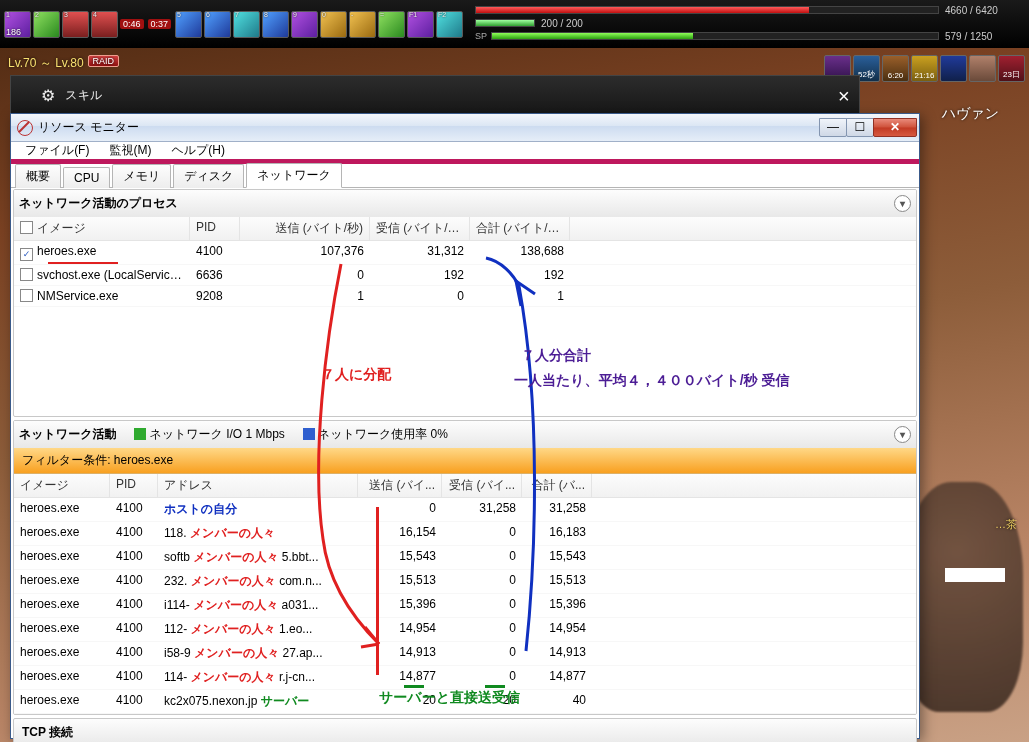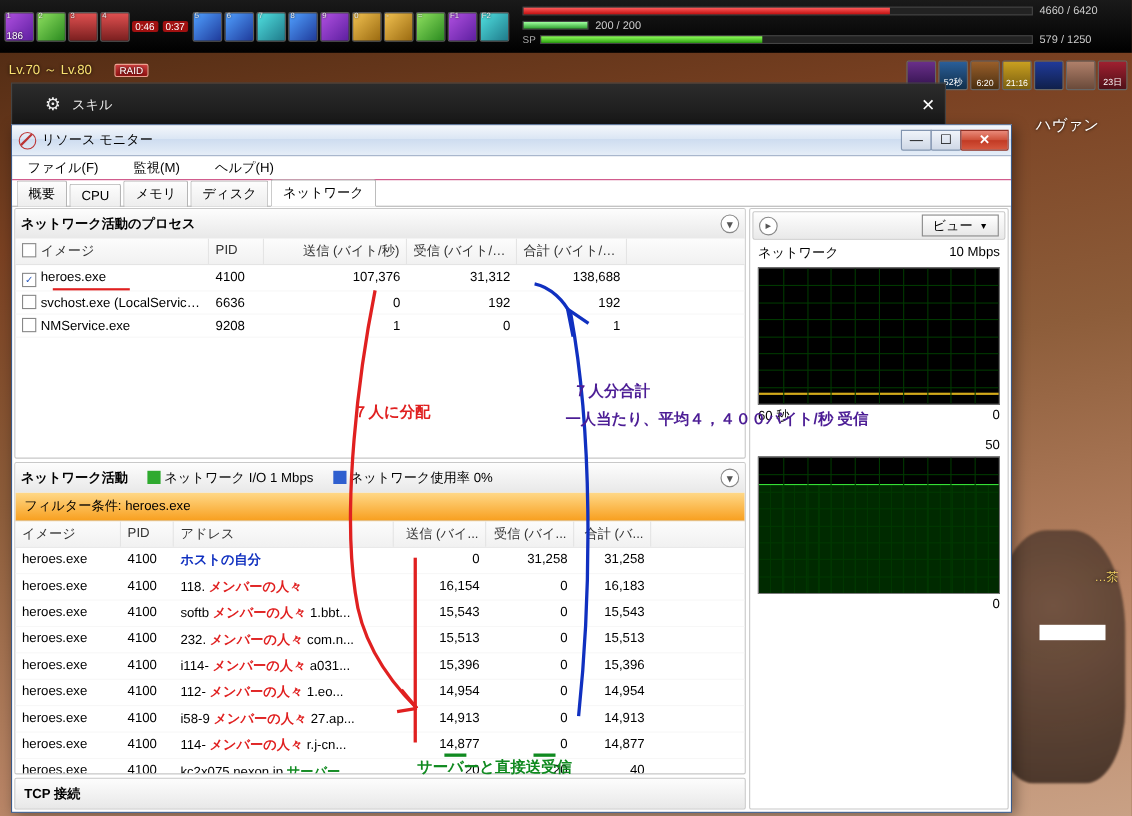--- a/index.html
+++ b/index.html
@@ -18,21 +18,21 @@
   .skill-slot.gold{background:linear-gradient(135deg,#f0c050,#9a6a10);}
   .skill-slot.aqua{background:linear-gradient(135deg,#50e0e0,#1f7a8a);}
   .timer-box{display:inline-block;font-size:9px;color:#fff;background:#a01010;border-radius:2px;padding:0 3px;margin-right:2px;flex:0 0 auto;}
   .hp-bars{flex:1;margin-left:10px;}
   .bar-row{display:flex;align-items:center;margin-bottom:2px;}
   .bar{height:8px;flex:1;background:#222;border:1px solid #444;position:relative;margin-right:6px;}
   .bar-fill{position:absolute;inset:0;}
   .bar-fill.red{background:linear-gradient(#ff5a5a,#c01010);right:28%;}
   .bar-fill.green{background:linear-gradient(#8fff5a,#2ca010);right:55%;}
   .bar-txt{color:#ccc;font-size:10px;min-width:80px;text-align:left;}
-  .lv-tag{position:absolute;top:55px;left:8px;color:#f8e070;font-size:11px;text-shadow:0 0 3px #000;white-space:nowrap;display:flex;align-items:center;gap:20px;}
+  .lv-tag{position:absolute;top:55px;left:8px;color:#f8e070;font-size:11px;text-shadow:0 0 3px #000;white-space:nowrap;display:flex;align-items:flex-start;gap:4px;}
   .raid{background:linear-gradient(#d04040,#901010);color:#fff;font-size:9px;padding:0 4px;border-radius:2px;border:1px solid #f0a090;}
   .right-buffs{position:absolute;top:55px;right:4px;display:flex;gap:2px;padding-left:38px;}
   .buff{width:27px;height:27px;border:1px solid #666;background:#333;border-radius:2px;position:relative;color:#fff;font-size:8px;display:flex;align-items:flex-end;justify-content:center;padding-bottom:1px;}
   .buff.b1{background:linear-gradient(#6a2f8a,#2f114a);} .buff.b2{background:linear-gradient(#2a5f9a,#112f4a);}
   .buff.b3{background:linear-gradient(#9a5f2a,#4a2f11);} .buff.b4{background:linear-gradient(#caa020,#7a5f10);}
   .buff.b5{background:linear-gradient(#203a9a,#10204a);} .buff.b6{background:linear-gradient(#b0806a,#6a4a3a);}
   .buff.b7{background:linear-gradient(#a02030,#501018);}
   .player-name{position:absolute;top:105px;right:30px;color:#fff;font-size:14px;text-shadow:0 0 3px #000;}
   
   .skill-win{position:absolute;top:75px;left:10px;width:850px;height:40px;background:linear-gradient(#2c2c2c,#171717);border:1px solid #444;color:#eee;padding:6px 60px;font-size:15px;display:flex;align-items:center;}
@@ -41,26 +41,26 @@
   
   .resmon{position:absolute;top:113px;left:10px;width:910px;height:626px;background:#fff;border:1px solid #3a5a8a;box-shadow:3px 3px 12px rgba(0,0,0,.4);}
   .titlebar{height:28px;background:linear-gradient(#f4f7fb,#dbe6f4 45%,#cddcf0 46%,#e6eef8);border-bottom:1px solid #a0b0c8;display:flex;align-items:center;padding-left:6px;}
   .titlebar-icon{width:16px;height:16px;border:1.5px solid #b33;border-radius:50%;position:relative;margin-right:5px;}
   .titlebar-icon::before{content:"";position:absolute;width:14px;height:2px;background:#b33;top:5px;left:-1px;transform:rotate(-45deg);}
   .titlebar-txt{flex:1;}
   .win-btns{display:flex;height:20px;margin-right:2px;}
   .win-btn{width:28px;height:19px;background:linear-gradient(#f0f4fa,#cfd8e6);border:1px solid #8395b0;border-radius:0 0 2px 2px;margin-left:-1px;display:flex;align-items:center;justify-content:center;font-size:12px;font-family:Arial;cursor:default;}
   .win-btn:first-child{border-top-left-radius:0;}
   .win-btn.close{width:44px;background:linear-gradient(#e98a7a,#cf523b 48%,#c23a24 52%,#d6583f);border-color:#903024;color:#fff;font-weight:bold;}
-  .menubar{height:22px;border-bottom:1px solid #be185d;display:flex;align-items:center;padding-left:6px;gap:16px;}
+  .menubar{height:22px;border-bottom:5px solid #be185d;display:flex;align-items:center;padding-left:6px;gap:4px;}
   .menubar span{padding:3px 8px;}
   .tabstrip{height:24px;display:flex;align-items:flex-end;padding-left:4px;background:#fff;border-bottom:1px solid #b5b5b5;}
   .tab{padding:3px 10px;border:1px solid #b5b5b5;border-bottom:none;margin-right:2px;background:linear-gradient(#fdfdfd,#ededed);border-radius:2px 2px 0 0;position:relative;top:1px;}
   .tab.active{background:#fff;border-bottom:1px solid #fff;top:1px;}
-  .content{position:absolute;top:75px;left:2px;right:2px;bottom:2px;display:flex;gap:3px;}
+  .content{position:absolute;top:75px;left:2px;right:2px;bottom:2px;display:flex;gap:3px;flex-direction:column;}
   .left-pane{flex:1;display:flex;flex-direction:column;gap:3px;min-width:0;}
   .right-pane{width:236px;border:1px solid #c8c8c8;border-radius:2px;padding:2px;display:flex;flex-direction:column;}
   .right-pane-hdr{height:26px;border:1px solid #c8c8c8;border-radius:2px;background:linear-gradient(#fefefe,#e9e9e9);display:flex;align-items:center;justify-content:space-between;padding:0 5px;}
   .chevron-circle{width:17px;height:17px;border:1px solid #888;border-radius:50%;background:#fff;display:flex;align-items:center;justify-content:center;font-size:10px;color:#555;}
   .view-drop{width:70px;height:20px;border:1px solid #888;background:linear-gradient(#fff,#e7e7e7);display:flex;align-items:center;justify-content:center;gap:6px;font-size:11px;}
   .view-drop::after{content:"▼";font-size:8px;}
   .graph-title{display:flex;justify-content:space-between;padding:4px 5px;font-size:11px;}
   .graph{height:125px;margin:0 5px 2px;background:#000;border:1px solid #7a7a7a;position:relative;overflow:hidden;}
   .grid-v,.grid-h{position:absolute;background:#003800;}
   .net-line{position:absolute;bottom:8px;left:0;right:0;height:2px;background:linear-gradient(90deg,#f8c820 0 100%);opacity:.85;}
@@ -307,21 +307,21 @@
                 <div class="td c-img">heroes.exe</div>
                 <div class="td c-pid">4100</div>
                 <div class="td c-addr"><span>118.</span> <span style="color:#e02020;font-weight:bold">メンバーの人々</span> </div>
                 <div class="td c-snd num-r">16,154</div>
                 <div class="td c-rcv num-r">0</div>
                 <div class="td c-tot num-r">16,183</div>
               </div>
               <div class="trow">
                 <div class="td c-img">heroes.exe</div>
                 <div class="td c-pid">4100</div>
-                <div class="td c-addr"><span>softb</span> <span style="color:#e02020;font-weight:bold">メンバーの人々</span> <span>1.bbt...</span></div>
+                <div class="td c-addr"><span>softb</span> <span style="color:#e02020;font-weight:bold">メンバーの人々</span> <span>5.bbt...</span></div>
                 <div class="td c-snd num-r">15,543</div>
                 <div class="td c-rcv num-r">0</div>
                 <div class="td c-tot num-r">15,543</div>
               </div>
               <div class="trow">
                 <div class="td c-img">heroes.exe</div>
                 <div class="td c-pid">4100</div>
                 <div class="td c-addr"><span>232.</span> <span style="color:#e02020;font-weight:bold">メンバーの人々</span> <span>com.n...</span></div>
                 <div class="td c-snd num-r">15,513</div>
                 <div class="td c-rcv num-r">0</div>

